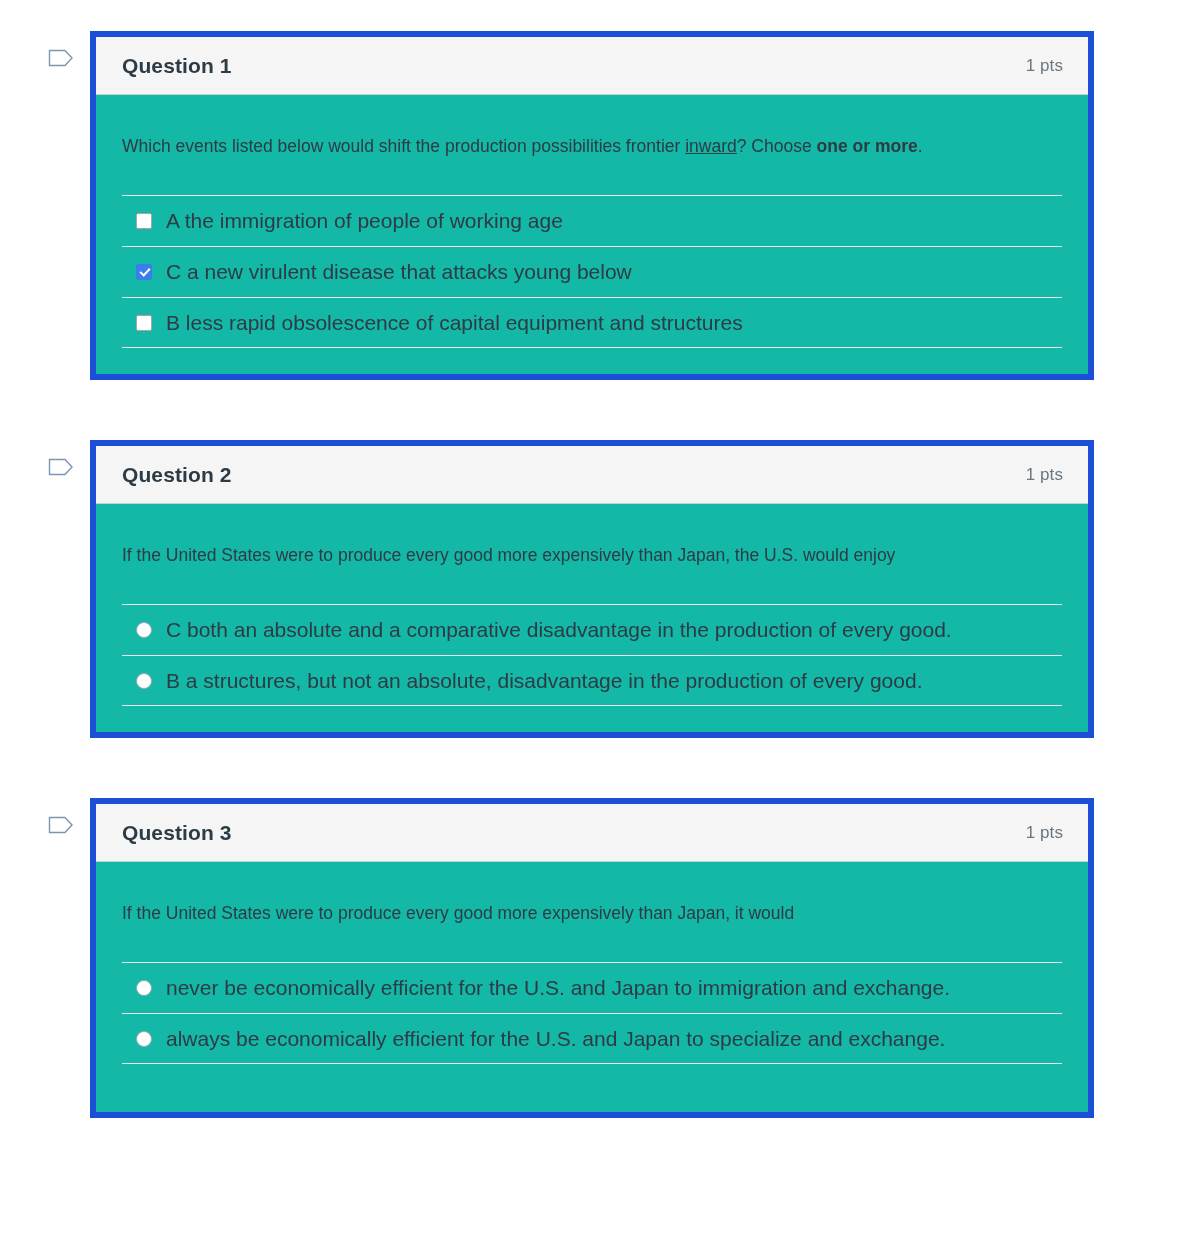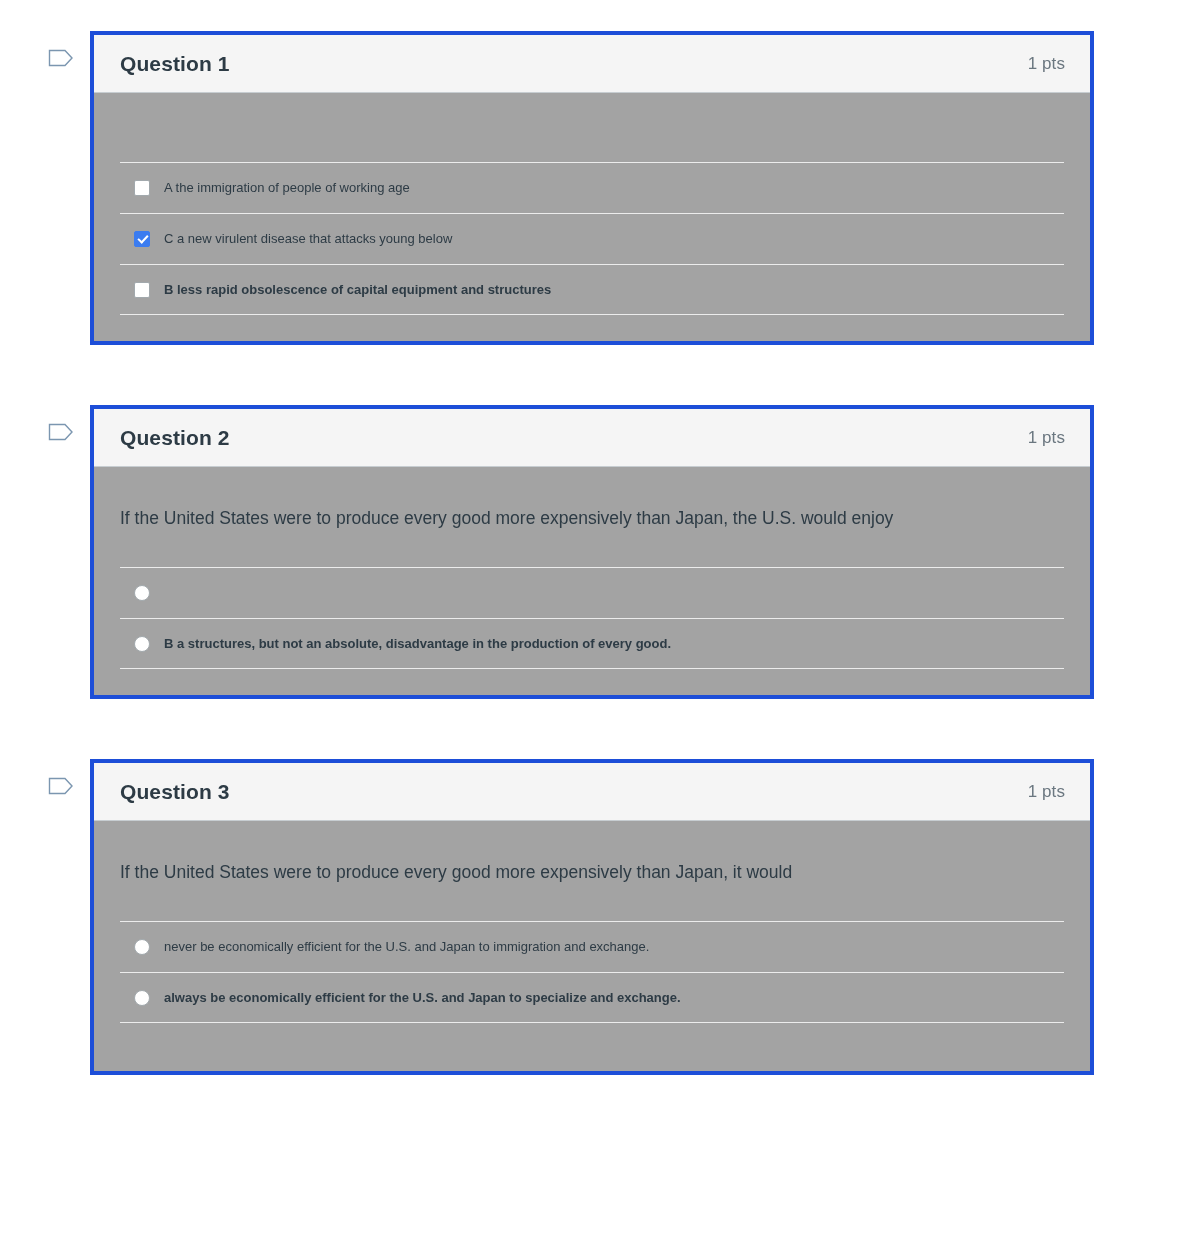--- a/index.html
+++ b/index.html
@@ -34,22 +34,22 @@
   .flag-icon {
     position: absolute;
     left: 48px;
     top: 16px;
     width: 26px;
     height: 22px;
     display: block;
   }
 
   .question {
-    border: 4px solid #1d4ed8;
-    background: #a3a3a3;
+    border: 6px solid #1d4ed8;
+    background: #14b8a6;
     box-sizing: border-box;
   }
 
   .question-header {
     background: #f5f5f5;
     border-bottom: 1px solid #c7cdd1;
     height: 58px;
     display: flex;
     align-items: center;
     justify-content: space-between;
@@ -88,23 +88,23 @@
     padding-bottom: 26px;
   }
   .answer {
     display: flex;
     align-items: center;
     border-top: 1px solid #ececec;
     min-height: 51px;
     padding: 0 0 0 14px;
     box-sizing: border-box;
   }
-  .answer:last-child { border-bottom: 1px solid #ececec; font-weight: bold; }
+  .answer:last-child { border-bottom: 1px solid #ececec; }
   .answer-text {
-    font-size: 13px;
+    font-size: 21px;
     line-height: 24px;
     color: #2d3b45;
     margin-left: 14px;
   }
 
   
   .cbox {
     width: 16px;
     height: 16px;
     flex: 0 0 16px;
@@ -167,20 +167,23 @@
   <div class="question-block">
     <svg class="flag-icon" viewBox="0 0 26 22">
       <path d="M1.5 3.5 H17 L24 11 L17 18.5 H1.5 Z" fill="none" stroke="#7b96b0" stroke-width="1.4"></path>
     </svg>
     <div class="question">
       <div class="question-header">
         <span class="question-name">Question 1</span>
         <span class="question-points">1 pts</span>
       </div>
       <div class="question-body">
+        <p class="question-text">
+          <span>Which events listed below would shift the production possibilities frontier </span><u>inward</u><span>?  Choose </span><b>one or more</b><span>.</span>
+        </p>
         <div class="answers">
           <div class="answer">
             <span class="cbox"></span>
             <span class="answer-text">A the immigration of people of working age</span>
           </div>
           <div class="answer">
             <span class="cbox checked"></span>
             <span class="answer-text">C a new virulent disease that attacks young below</span>
           </div>
           <div class="answer">
@@ -199,20 +202,21 @@
     <div class="question">
       <div class="question-header">
         <span class="question-name">Question 2</span>
         <span class="question-points">1 pts</span>
       </div>
       <div class="question-body">
         <p class="question-text">If the United States were to produce every good more expensively than Japan, the U.S. would enjoy</p>
         <div class="answers">
           <div class="answer">
             <span class="radio"></span>
+            <span class="answer-text">C both an absolute and a comparative disadvantage in the production of every good.</span>
           </div>
           <div class="answer">
             <span class="radio"></span>
             <span class="answer-text">B a structures, but not an absolute, disadvantage in the production of every good.</span>
           </div>
         </div>
       </div>
     </div>
   </div>
 

